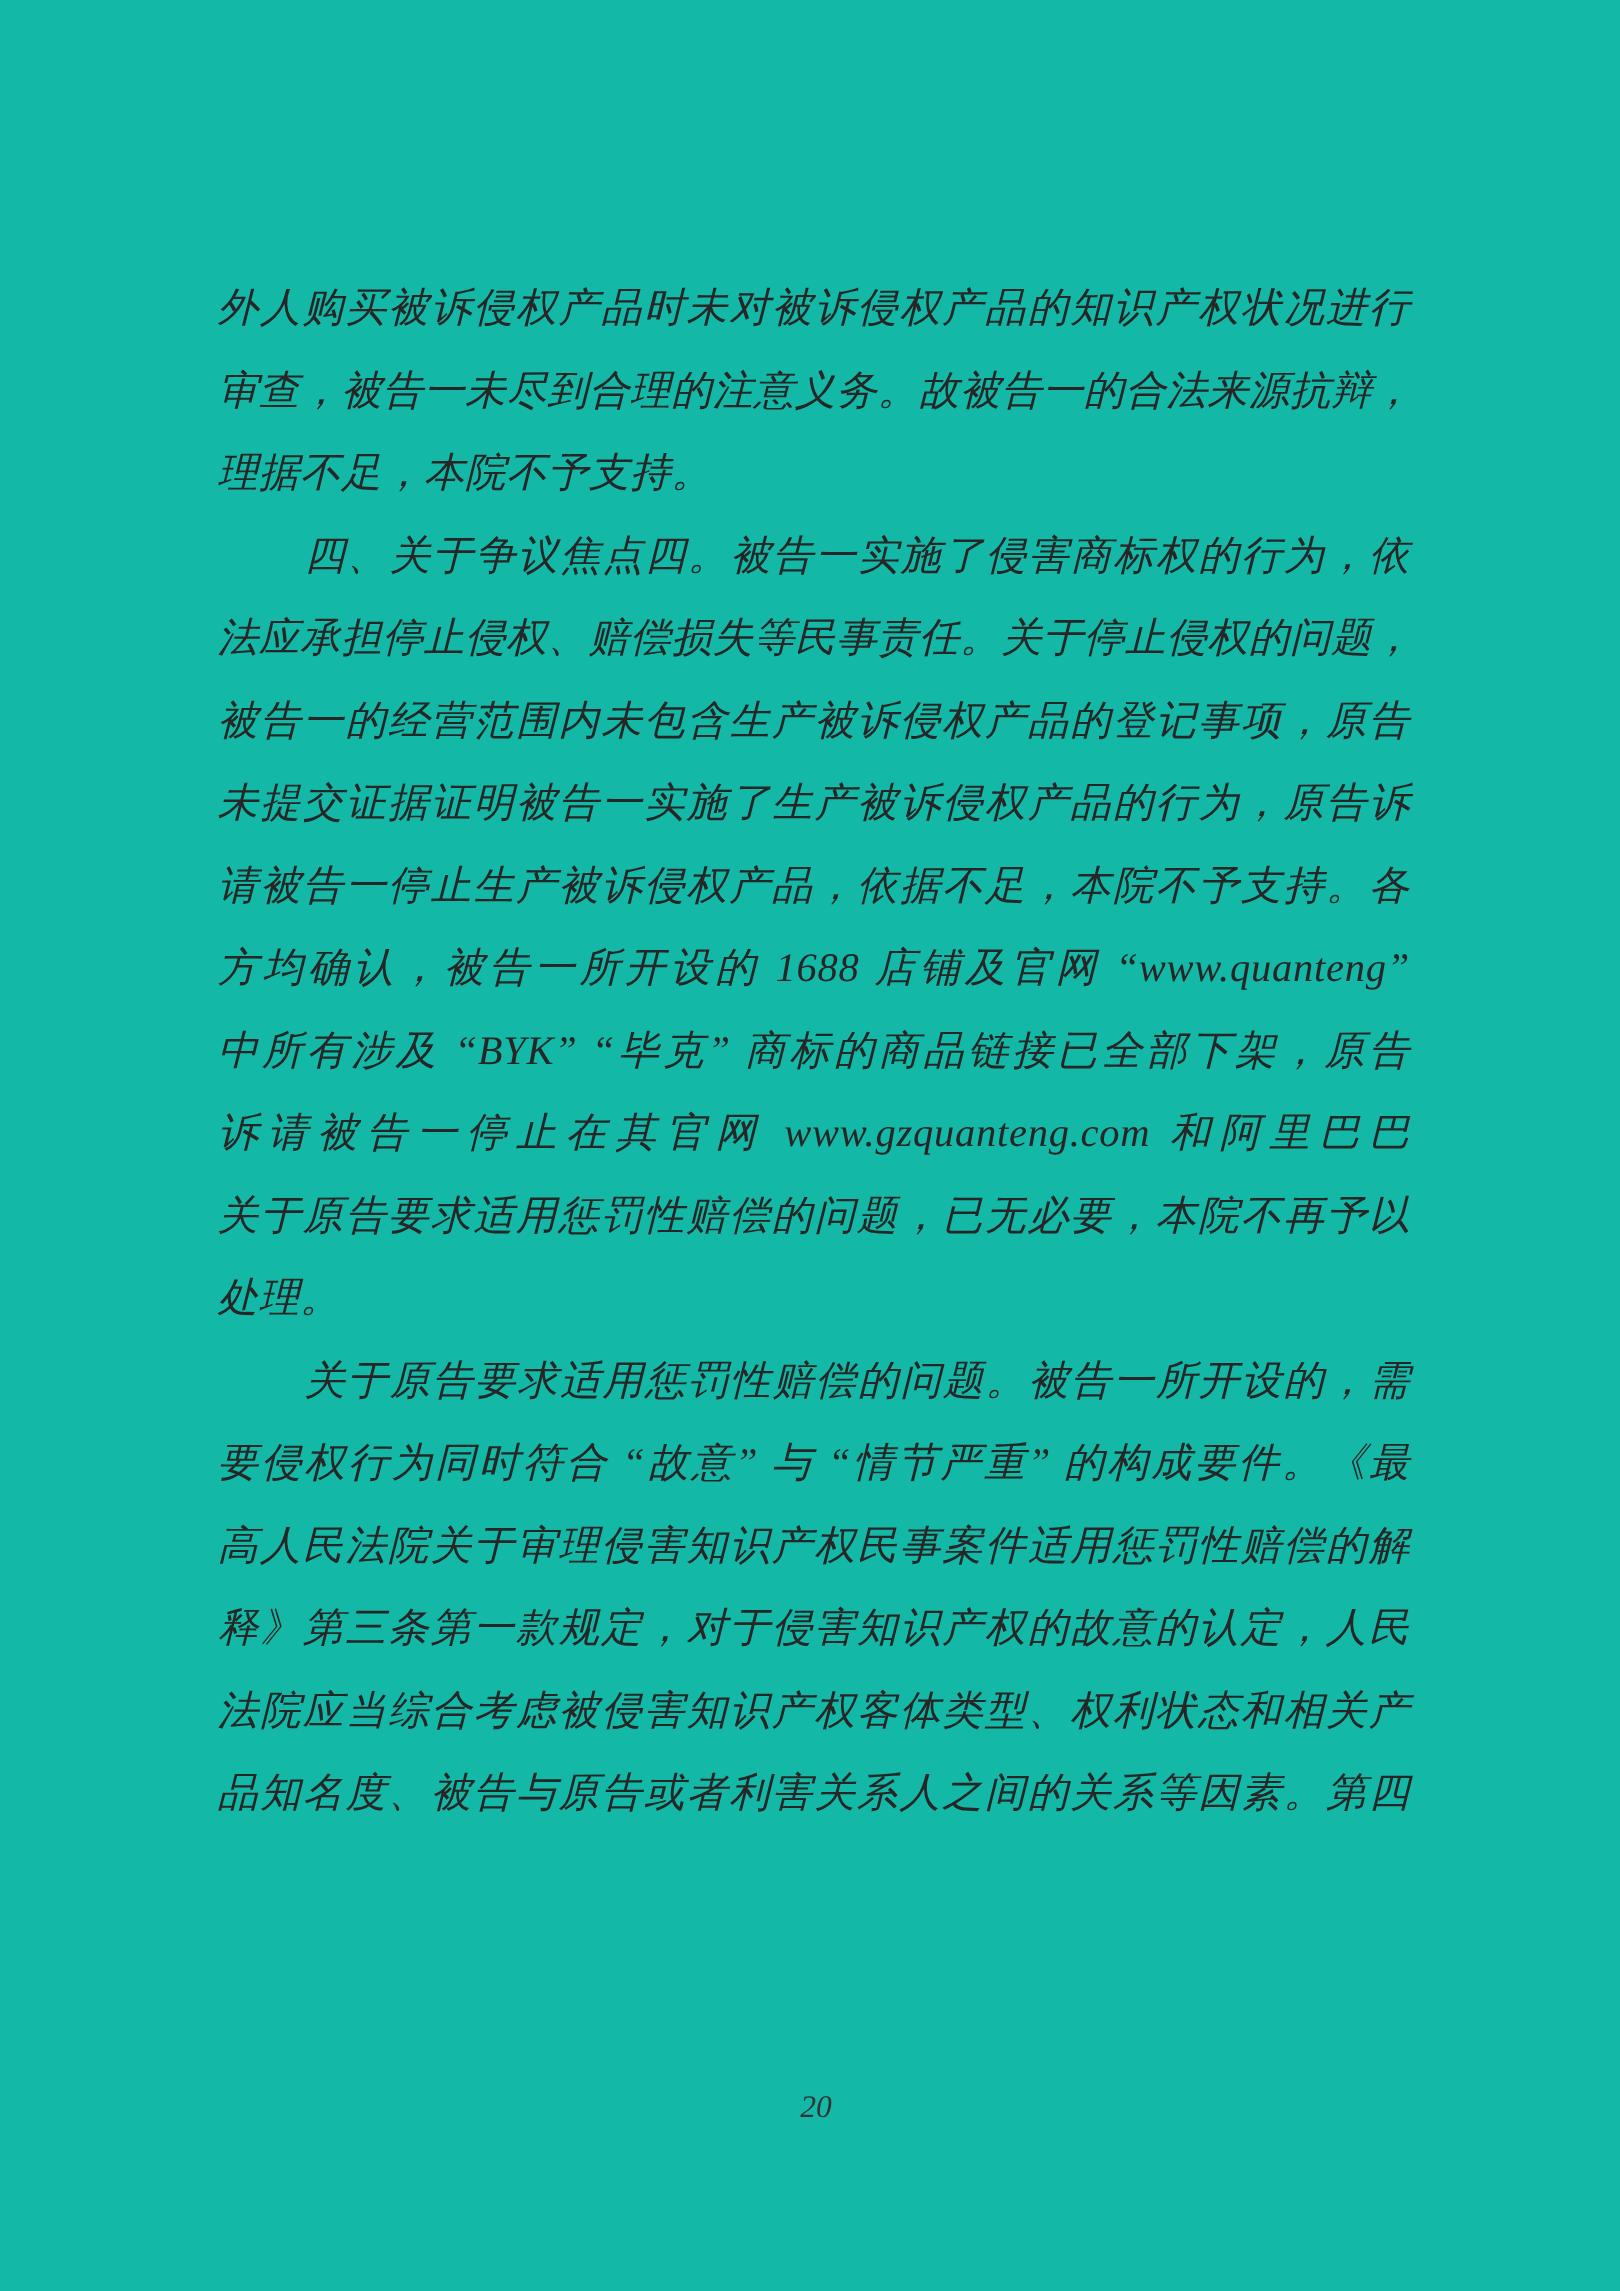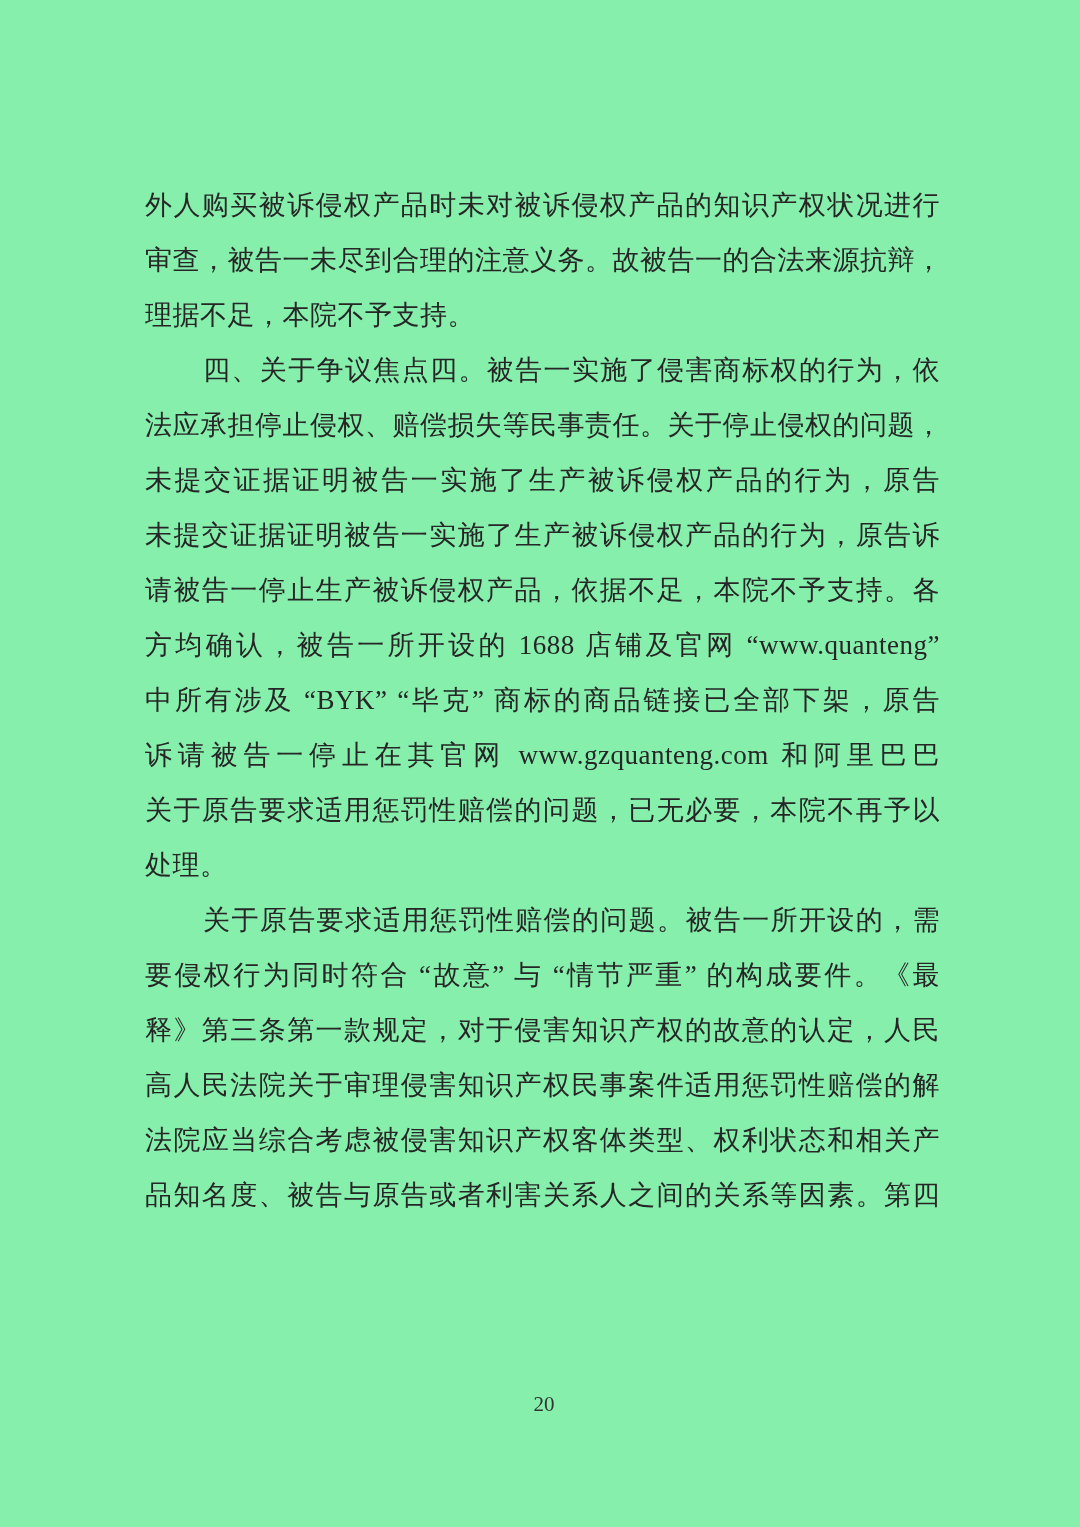--- a/index.html
+++ b/index.html
@@ -4,24 +4,25 @@
 <style>
   html, body {
     margin: 0;
     padding: 0;
     background: #ffffff;
   }
   .page {
     position: relative;
     width: 1080px;
     height: 1527px;
-    background: #86efac;
+    background: #14b8a6;
     overflow: hidden;
     font-family: "Liberation Serif", "DejaVu Serif", serif;
     color: #262626;
+    font-style: italic;
   }
   .text-block {
     position: absolute;
     left: 145px;
     top: 178px;
     width: 795px;
   }
   .line {
     height: 55px;
     line-height: 55px;
@@ -52,30 +53,30 @@
 </head>
 <body>
 
 <div class="page">
   <div class="text-block">
     <div class="line">外人购买被诉侵权产品时未对被诉侵权产品的知识产权状况进行</div>
     <div class="line">审查，被告一未尽到合理的注意义务。故被告一的合法来源抗辩，</div>
     <div class="line para-end">理据不足，本院不予支持。</div>
     <div class="line indent">四、关于争议焦点四。被告一实施了侵害商标权的行为，依</div>
     <div class="line">法应承担停止侵权、赔偿损失等民事责任。关于停止侵权的问题，</div>
-    <div class="line">未提交证据证明被告一实施了生产被诉侵权产品的行为，原告</div>
+    <div class="line">被告一的经营范围内未包含生产被诉侵权产品的登记事项，原告</div>
     <div class="line">未提交证据证明被告一实施了生产被诉侵权产品的行为，原告诉</div>
     <div class="line">请被告一停止生产被诉侵权产品，依据不足，本院不予支持。各</div>
     <div class="line">方均确认，被告一所开设的 1688 店铺及官网 “www.quanteng”</div>
     <div class="line">中所有涉及 “BYK” “毕克” 商标的商品链接已全部下架，原告</div>
     <div class="line">诉请被告一停止在其官网 www.gzquanteng.com 和阿里巴巴</div>
     <div class="line">关于原告要求适用惩罚性赔偿的问题，已无必要，本院不再予以</div>
     <div class="line para-end">处理。</div>
     <div class="line indent">关于原告要求适用惩罚性赔偿的问题。被告一所开设的，需</div>
     <div class="line">要侵权行为同时符合 “故意” 与 “情节严重” 的构成要件。《最</div>
+    <div class="line">高人民法院关于审理侵害知识产权民事案件适用惩罚性赔偿的解</div>
     <div class="line">释》第三条第一款规定，对于侵害知识产权的故意的认定，人民</div>
-    <div class="line">高人民法院关于审理侵害知识产权民事案件适用惩罚性赔偿的解</div>
     <div class="line">法院应当综合考虑被侵害知识产权客体类型、权利状态和相关产</div>
     <div class="line">品知名度、被告与原告或者利害关系人之间的关系等因素。第四</div>
   </div>
 
   <div class="footer-pagenum">20</div>
 </div>
 
 </body></html>

